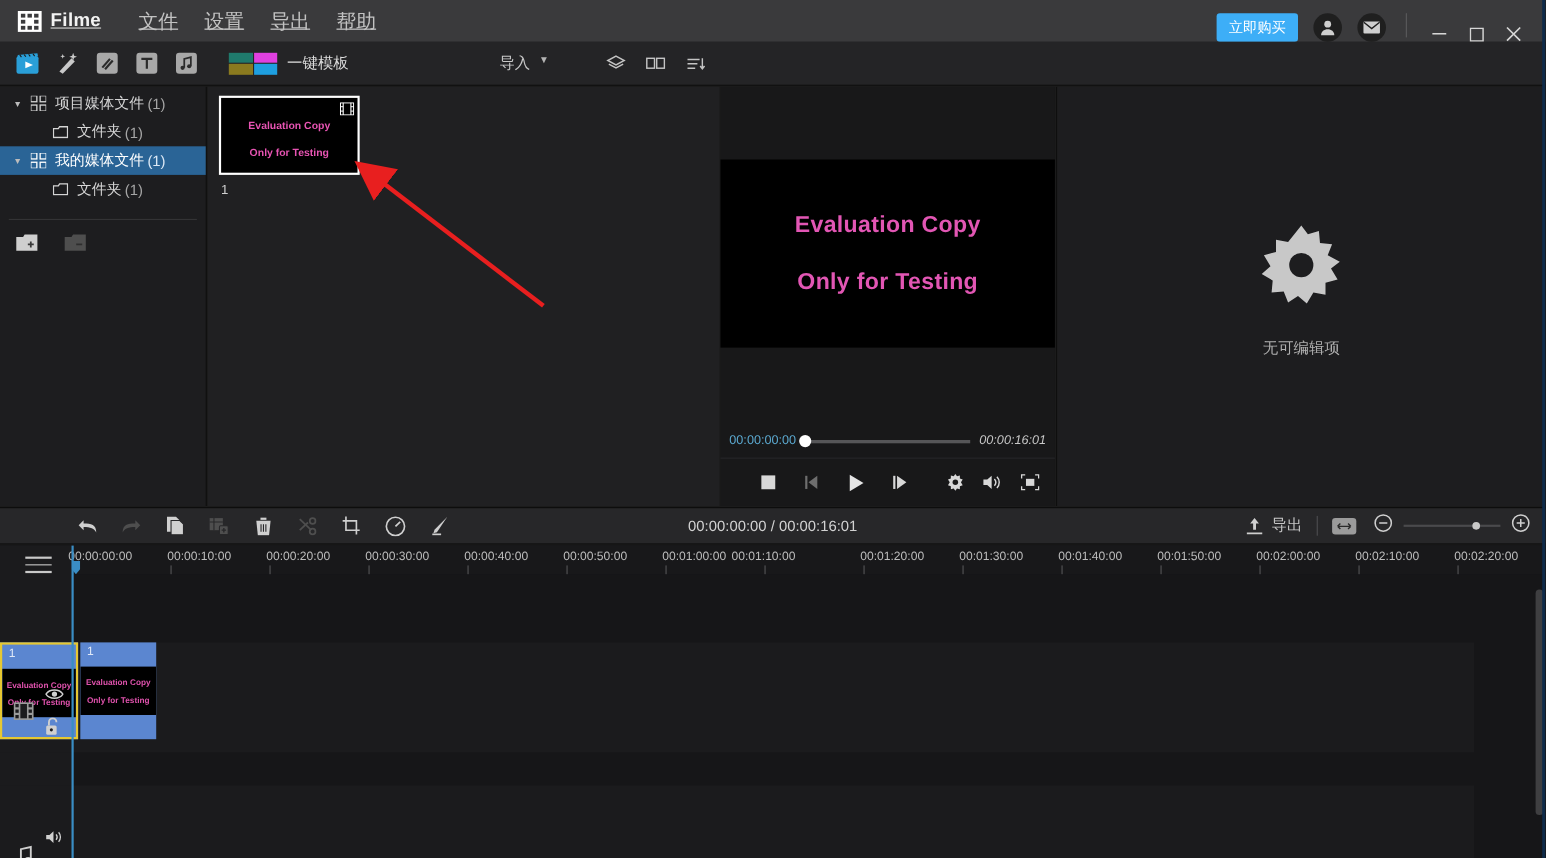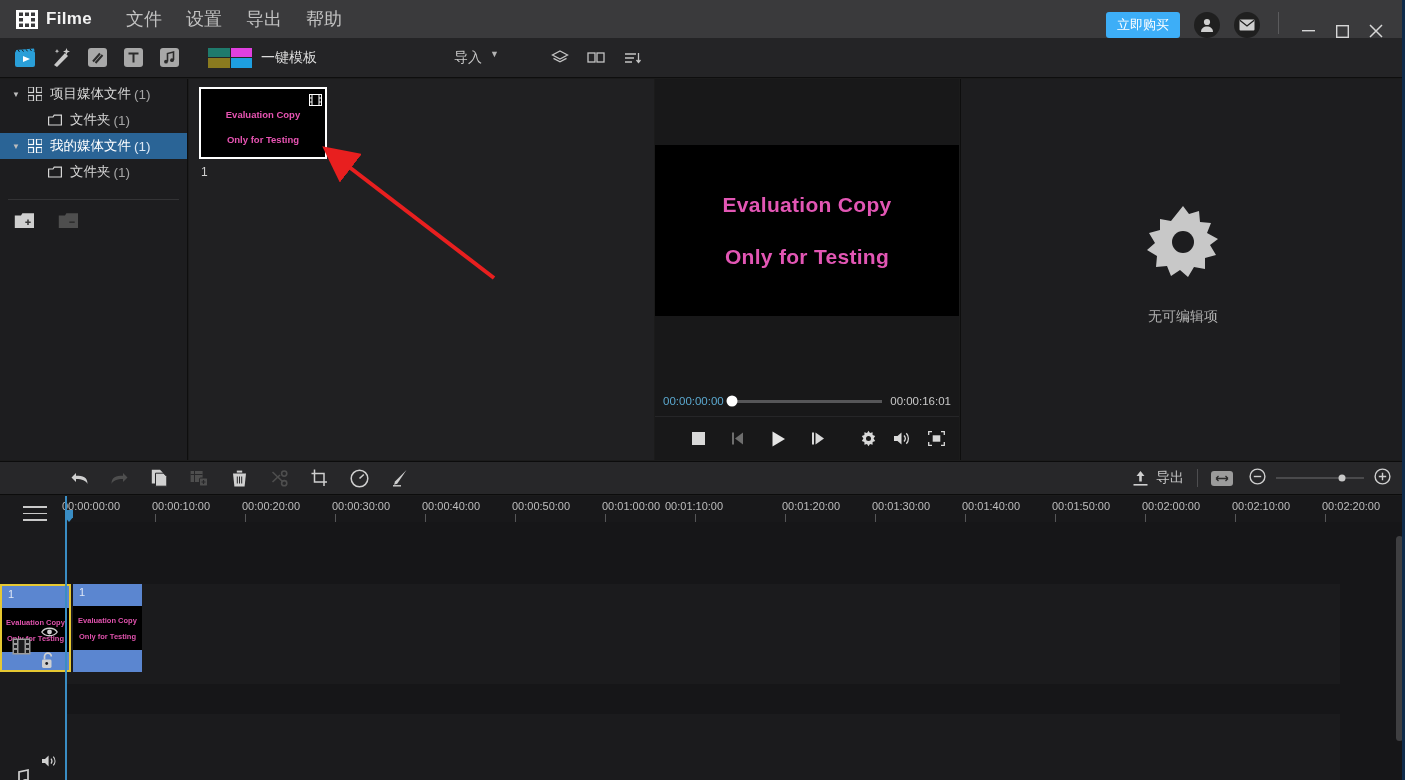--- a/index.html
+++ b/index.html
@@ -9,21 +9,21 @@
     font-family: "Liberation Sans", "DejaVu Sans", sans-serif;
     overflow: hidden;
     color: #d8d8d8;
     -webkit-font-smoothing: antialiased;
   }
   #app { position: relative; width: 1405px; height: 780px; background: #1b1b1b; }
 
   
   .titlebar {
     position: absolute; top: 0; left: 0; width: 1405px; height: 38px;
-    background: #3a3a3c; display: flex; align-items: center;
+    background: #3a3a3c; display: flex; align-items: center; text-decoration: underline;
   }
   .tb-logo { margin-left: 16px; width: 22px; height: 20px; display: flex; align-items: center; }
   .tb-brand { font-size: 17px; font-weight: bold; color: #f2f2f2; margin-left: 8px; letter-spacing: .3px; }
   .tb-menu { display: flex; align-items: center; margin-left: 22px; gap: 0px; }
   .tb-menu-item {
     font-size: 18px; color: #c2c2c2; padding: 4px 12px; cursor: default;
   }
   .tb-right { position: absolute; right: 0; top: 12px; height: 38px; display: flex; align-items: flex-start; }
   .buy-btn {
     background: #3daef7; color: #fff; font-size: 13px; border-radius: 3px;
@@ -113,21 +113,21 @@
     position: absolute; left: 0; top: 66px; width: 304px; height: 171px; background: #000;
     display: flex; flex-direction: column; align-items: center; justify-content: center;
   }
   .wm1, .wm2 { color: #e256b4; font-weight: bold; font-size: 21px; letter-spacing: .3px; }
   .wm1 { margin-bottom: 28px; }
   .progress-row {
     position: absolute; left: 0; bottom: 45px; width: 304px; height: 28px;
     display: flex; align-items: center; padding: 0 8px;
   }
   .time-left { font-size: 11.5px; color: #5ba8cf; font-family: "Liberation Sans", sans-serif; }
-  .time-right { font-size: 11.5px; color: #c8c8c8; }
+  .time-right { font-size: 11.5px; color: #c8c8c8; font-style: italic; }
   .track-bar { flex: 1; height: 3px; background: #565658; margin: 0 8px; position: relative; }
   .track-knob {
     position: absolute; left: 0px; top: 50%; transform: translate(-50%,-50%);
     width: 11px; height: 11px; border-radius: 50%; background: #fff;
   }
   .ctrl-row {
     position: absolute; left:0; bottom: 0; width: 304px; height: 44px;
     border-top: 1px solid #262628; display: flex; align-items: center;
   }
   .ctrl-ico { width: 26px; height: 26px; display:flex; align-items:center; justify-content:center; cursor:pointer; }
@@ -558,20 +558,21 @@
         </svg>
       </div>
       <div class="tl-ico">
         <svg width="19" height="18" viewBox="0 0 19 18">
           <path d="M16.5 1 L5 12.5 L4 15.8 L7.2 14.8 Z" fill="#cfcfcf"></path>
           <path d="M3 16.8 H11" stroke="#cfcfcf" stroke-width="1.4"></path>
         </svg>
       </div>
     </div>
 
+    <div class="tl-center-time">00:00:00:00 / 00:00:16:01</div>
 
     <div class="tl-right">
       <div class="export-btn">
         <svg width="17" height="17" viewBox="0 0 17 17">
           <path d="M8.5 1 L12.5 6 H9.8 V11.5 H7.2 V6 H4.5 Z" fill="#cfcfcf"></path>
           <path d="M1.5 14.8 H15.5" stroke="#cfcfcf" stroke-width="1.6"></path>
         </svg>
         <span class="export-label">导出</span>
       </div>
       <div class="tl-sep2"></div>

